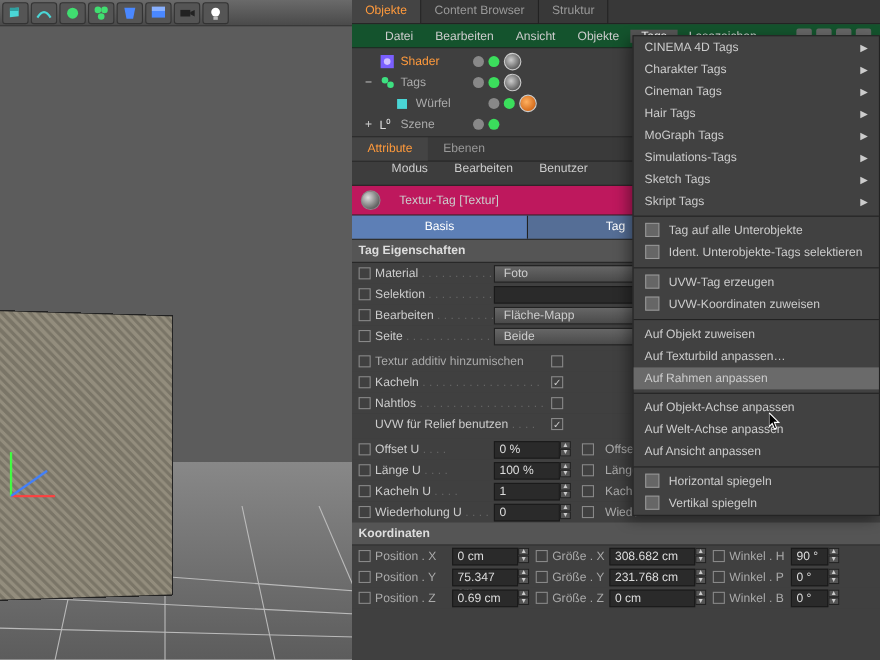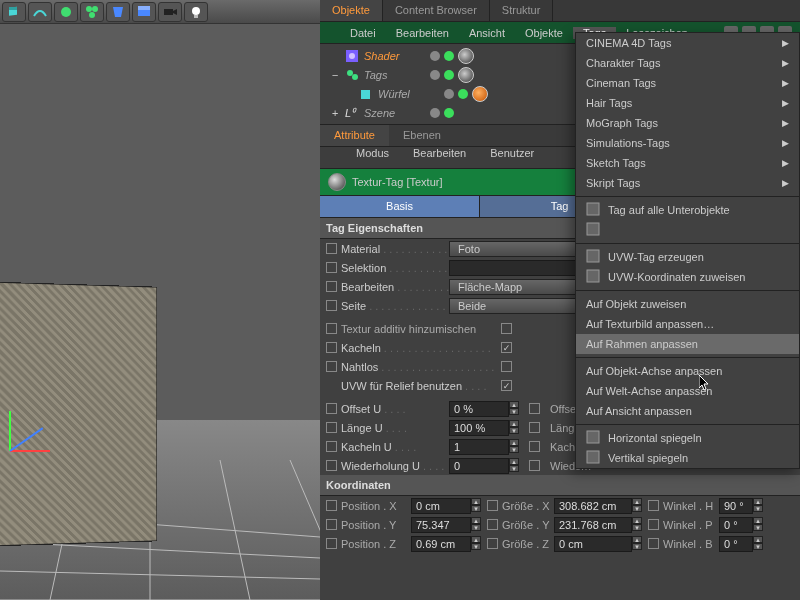--- a/index.html
+++ b/index.html
@@ -23,42 +23,42 @@
 .tabrow .tab { padding: 4px 12px; border-right: 1px solid #222; cursor: pointer; color: #999; }
 .tabrow .tab.active { color: #ff9a3c; background: #444; }
 
 .menurow { display: flex; background: #14532d; height: 22px; align-items: center; border-bottom: 1px solid #222; }
 .menurow span { padding: 0 10px; cursor: pointer; color: #ccc; }
 .menurow span.active { background: #555; color: #fff; }
 .menurow .icons { margin-left: auto; display: flex; gap: 4px; padding-right: 8px; }
 .menurow .icons div { width: 14px; height: 14px; background: #666; border-radius: 2px; }
 
 .hierarchy { background: #3f3f3f; padding: 2px 6px; border-bottom: 1px solid #222; }
-.hrow { display: flex; align-items: center; height: 19px; gap: 4px; font-style: italic; }
+.hrow { display: flex; align-items: center; height: 19px; gap: 4px; }
 .hrow .pad { display: inline-block; }
 .hrow .exp { width: 10px; text-align: center; color: #ccc; cursor: pointer; }
 .hrow .oicon { width: 16px; height: 16px; }
 .hrow .name { min-width: 48px; color: #aaa; }
 .hrow .name.sel { color: #ff9a3c; }
 .hrow .dot { width: 10px; height: 10px; border-radius: 50%; }
 .hrow .dot.gray { background: #888; }
 .hrow .dot.green { background: #3bde5c; }
 .hrow .thumb { width: 16px; height: 16px; border: 1px solid #ccc; background: radial-gradient(circle at 40% 40%, #ccc, #333); border-radius: 50%; }
 .hrow .thumb.orange { background: radial-gradient(circle at 40% 40%, #ffb060, #c35000); }
 
 .attr-tabrow { display: flex; background: #3a3a3a; height: 22px; border-bottom: 1px solid #222; }
 .attr-tabrow .tab { padding: 4px 14px; cursor: pointer; color: #999; }
 .attr-tabrow .tab.active { color: #ff9a3c; background: #444; }
 
 .attr-menurow { display: flex; background: #3d3d3d; height: 22px; align-items: flex-start; border-bottom: 1px solid #222; }
 .attr-menurow span { padding: 0 12px; color: #ccc; cursor: pointer; }
 .attr-menurow .icons { margin-left: auto; display: flex; gap: 4px; padding-right: 8px; }
 .attr-menurow .icons div { width: 14px; height: 14px; background: #666; border-radius: 2px; }
 
-.tagheader { display: flex; align-items: center; gap: 6px; padding: 4px 8px; background: #15803d; border-bottom: 1px solid #222; }
+.tagheader { display: flex; align-items: center; gap: 17px; padding: 4px 8px; background: #be185d; border-bottom: 1px solid #222; }
 .tagheader .spherei { width: 18px; height: 18px; border-radius: 50%; border: 1px solid #888; background: radial-gradient(circle at 35% 35%, #ddd, #333); }
 
 .subtabs { display: flex; background: #3a3a3a; height: 22px; border-bottom: 1px solid #222; }
 .subtabs .st { flex: 1; text-align: center; padding: 4px 0; background: #5d7fb6; border-right: 1px solid #222; cursor: pointer; color: #fff; }
 .subtabs .st.sel { background: #556e96; }
 
 .section-title { background: #555; padding: 4px 6px; font-weight: bold; border-bottom: 1px solid #222; color: #ddd; }
 
 .proprow { display: flex; align-items: center; height: 19px; padding: 0 6px; background: #404040; }
 .proprow .cb { width: 11px; height: 11px; border: 1px solid #888; margin-right: 4px; }
@@ -474,20 +474,21 @@
     <div class="item">
       <span class="picon"><svg width="14" height="14">
           <rect x="1" y="1" width="12" height="12" fill="#666" stroke="#999"></rect>
         </svg></span>
       <span>Tag auf alle Unterobjekte</span>
     </div>
     <div class="item">
       <span class="picon"><svg width="14" height="14">
           <rect x="1" y="1" width="12" height="12" fill="#666" stroke="#999"></rect>
         </svg></span>
+      <span>Ident. Unterobjekte-Tags selektieren</span>
     </div>
     <div class="sep"></div>
     <div class="item">
       <span class="picon"><svg width="14" height="14">
           <rect x="1" y="1" width="12" height="12" fill="#666" stroke="#999"></rect>
         </svg></span>
       <span>UVW-Tag erzeugen</span>
     </div>
     <div class="item disabled">
       <span class="picon"><svg width="14" height="14">

